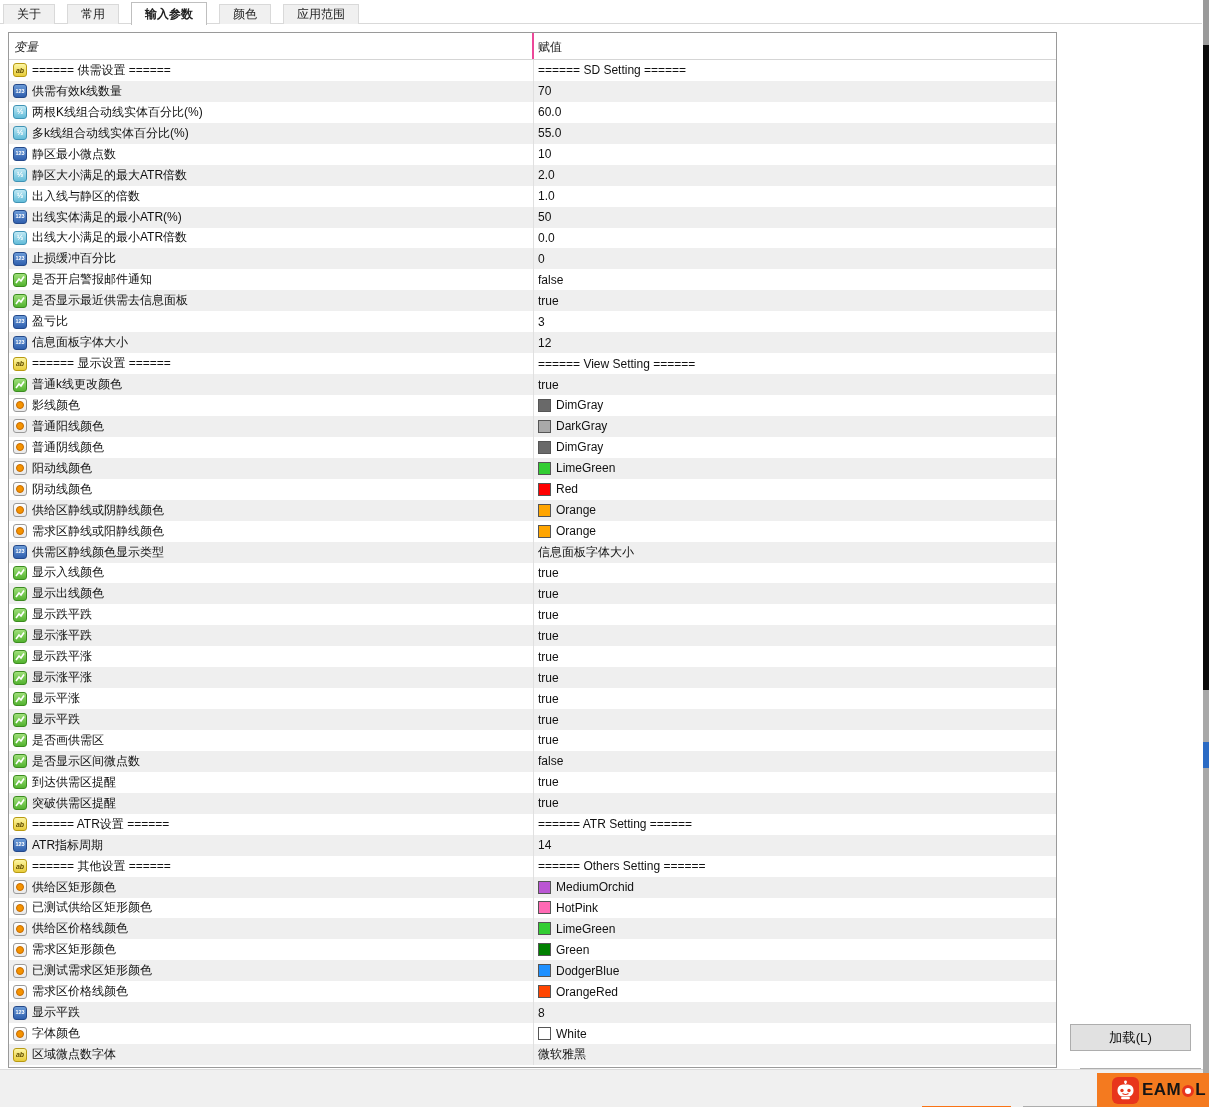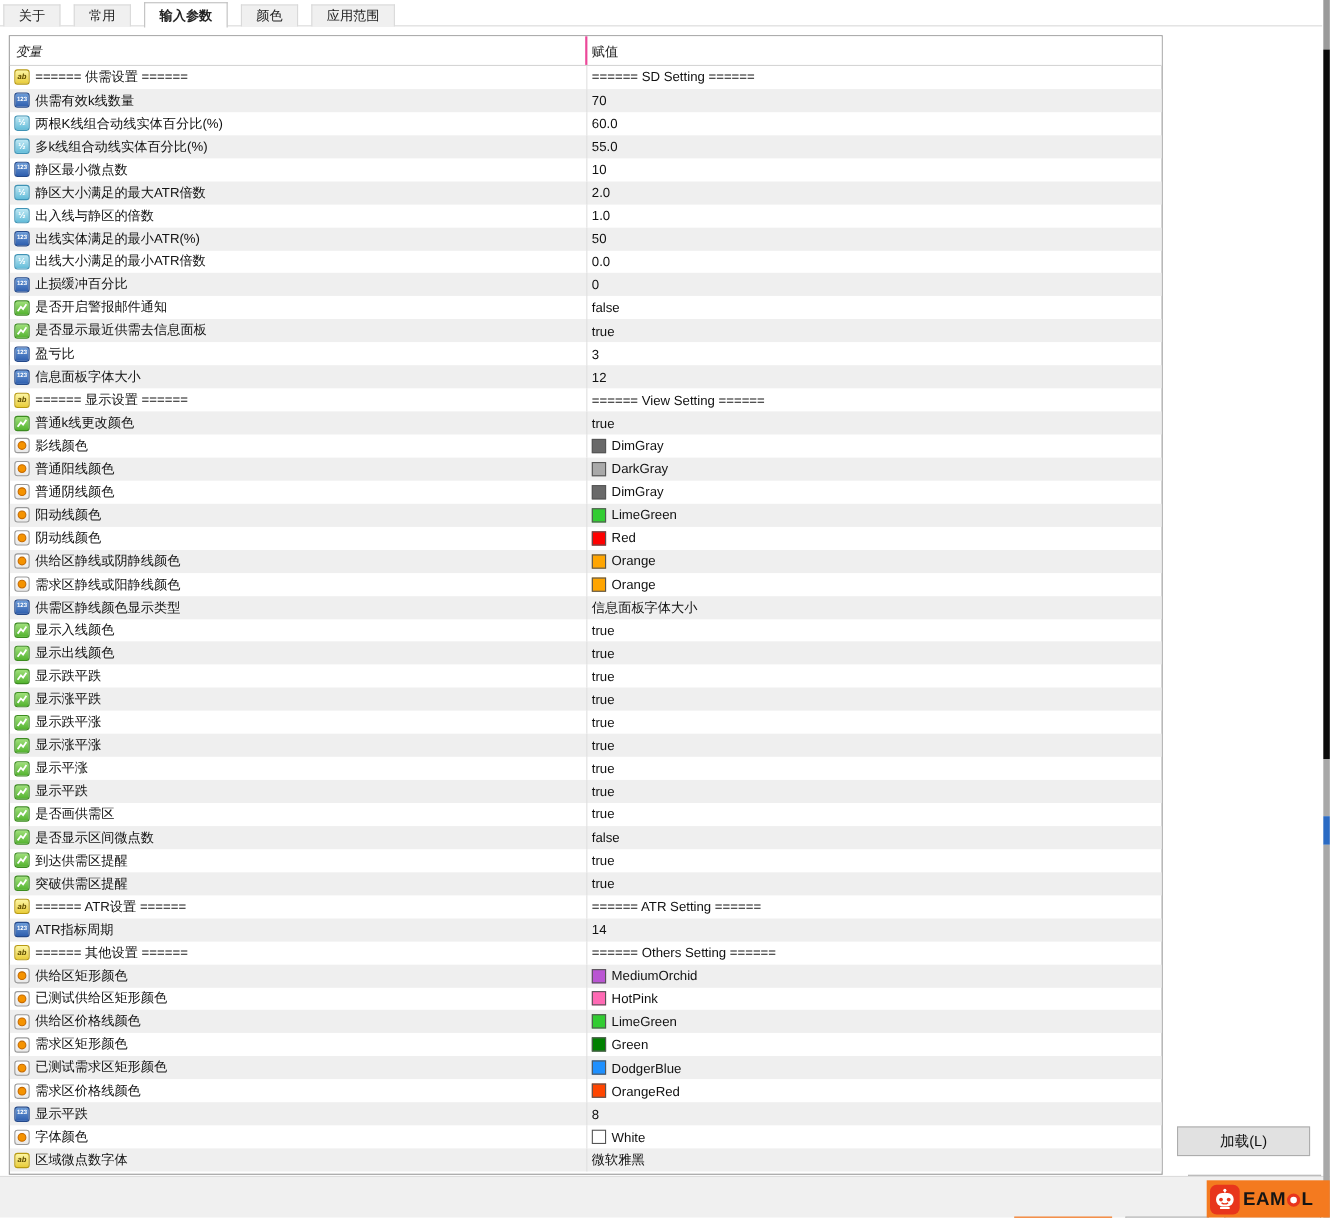--- a/index.html
+++ b/index.html
@@ -54,21 +54,21 @@
   }
   .btn-load { left:1070px; top:994px; width:121px; height:27px; }
   .btn-save { left:1080px; top:1038px; width:121px; height:27px; }
   .bottombar { position:absolute; left:0; top:1069px; width:1209px; height:38px; background:#f0f0f0; border-top:1px solid #dcdcdc; }
   .btn-ok { left:922px; top:1076px; width:89px; height:26px; border:2px solid #f97316; }
   .btn-cancel { left:1023px; top:1076px; width:76px; height:26px; }
   .btn-hidden { left:1113px; top:1071px; width:88px; height:26px; }
   
   .logo {
     position:absolute; left:1097px; top:1073px; width:112px; height:34px;
-    background:#f47a1f; display:flex; align-items:center; padding-left:3px; z-index:5;
+    background:#f47a1f; display:flex; align-items:center; padding-left:15px; z-index:5;
   }
   .logo-badge { width:27px; height:27px; border-radius:6px; background:#e8351c; display:flex; align-items:center; justify-content:center; flex:0 0 auto; }
   .logo-text { display:flex; align-items:center; margin-left:3px; font-weight:bold; font-size:17px; color:#151515; letter-spacing:0.5px; }
   .logo-o { display:inline-block; width:12px; height:12px; border-radius:50%; border:3px solid #e8351c; background:#fff; margin:0 1px; position:relative; top:1px; }
   
   .edge { position:absolute; top:0; width:6px; right:0; }
   .edge-thumb { height:45px; background:#9a9a9a; }
   .edge-dark { height:645px; background:#0b0b0b; }
   .edge-gray1 { height:52px; background:#a8a8a8; }
   .edge-blue { height:26px; background:#2b6bc4; }

